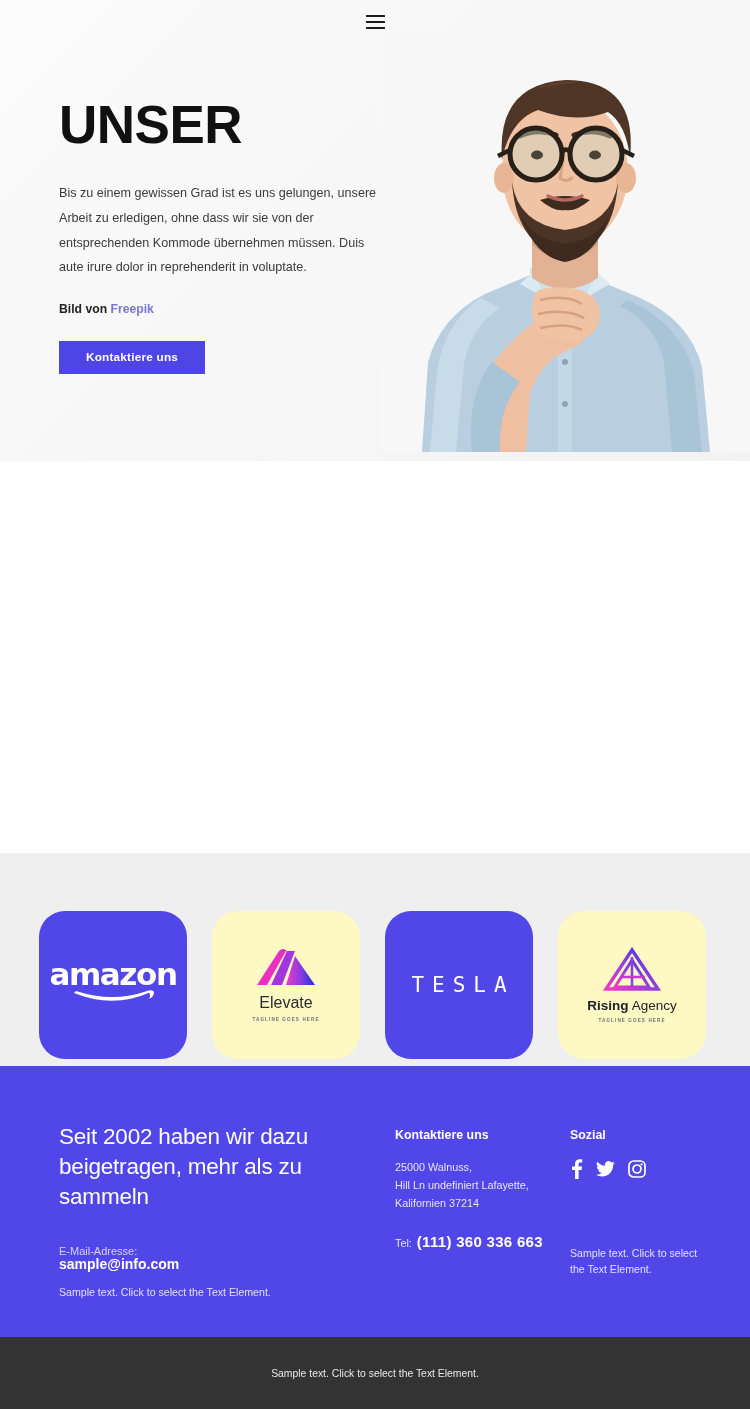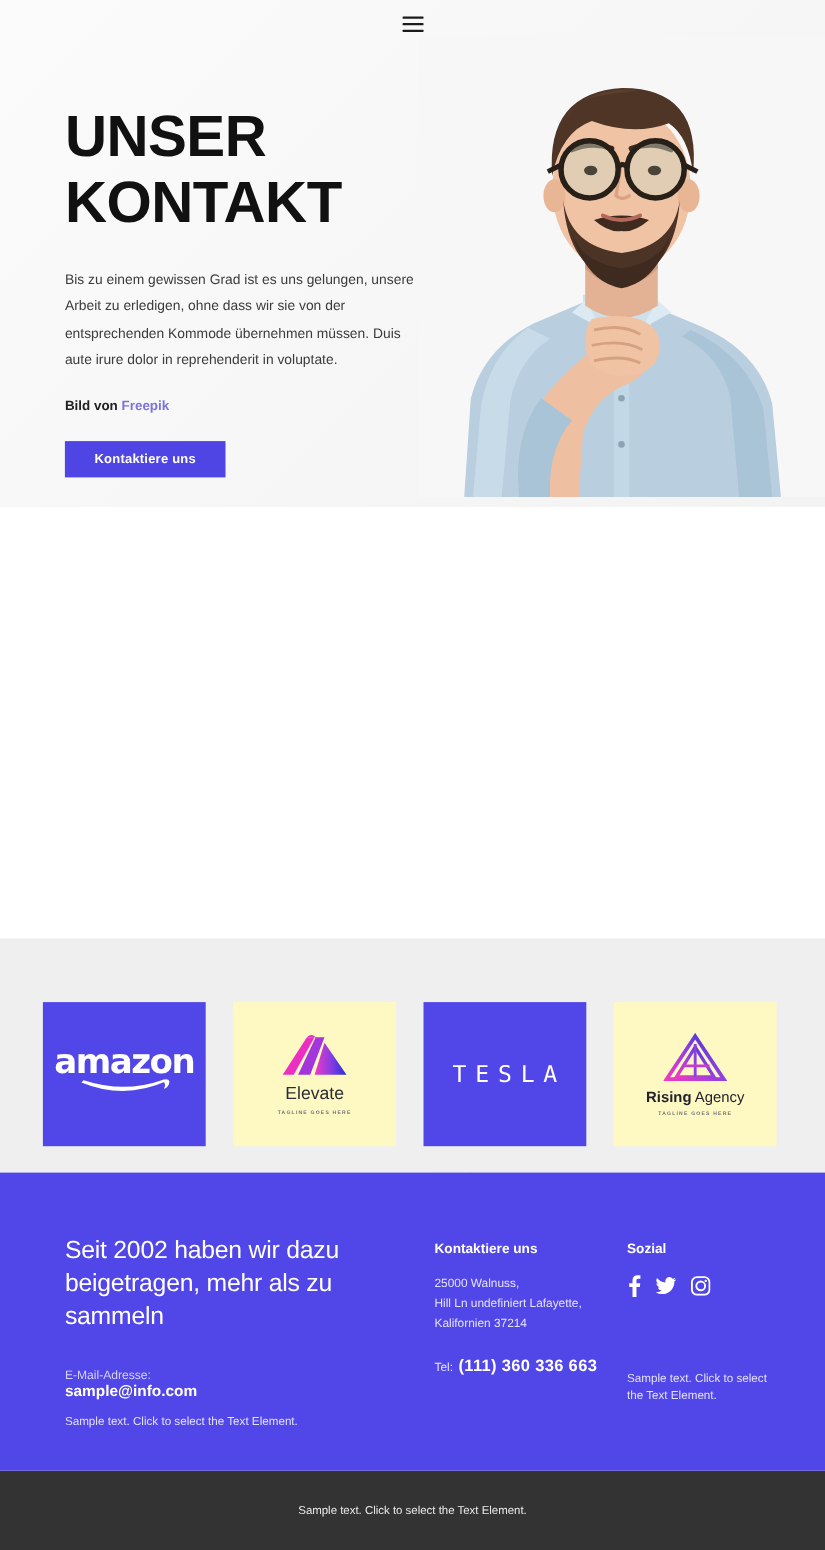--- a/index.html
+++ b/index.html
@@ -194,25 +194,26 @@
     position: relative;
   }
   .logos-row {
     position: absolute;
     left: 39px; top: 58px;
     display: flex;
     gap: 25px;
   }
   .logo-tile {
     width: 148px;
-    height: 131px;
+    height: 148px;
     display: flex;
     align-items: center;
     justify-content: center;
     flex-direction: column;
+    border-radius: 26px;
   }
   .logo-tile.purple { background: #5146e8; }
   .logo-tile.white  { background: #fef9c3; }
 
   .amazon-wrap { text-align:center; }
   .amazon-word {
     font-size: 31px;
     font-weight: 700;
     color: #fff;
     letter-spacing: -1.4px;
@@ -404,21 +405,20 @@
     <div class="burger">
       <i></i>
       <i></i>
       <i></i>
     </div>
   </div>
 
   <div class="hero-inner">
     <h1 class="hero-title">
       <span>UNSER</span><br>
-      <span>KONTAKT</span>
     </h1>
     <p class="hero-desc">Bis zu einem gewissen Grad ist es uns gelungen, unsere Arbeit zu erledigen, ohne dass wir sie von der entsprechenden Kommode übernehmen müssen. Duis aute irure dolor in reprehenderit in voluptate.</p>
     <p class="hero-credit">
       <span>Bild von</span>
       <a href="#">Freepik</a>
     </p>
     <button class="btn-primary">Kontaktiere uns</button>
   </div>
 </section>
 

